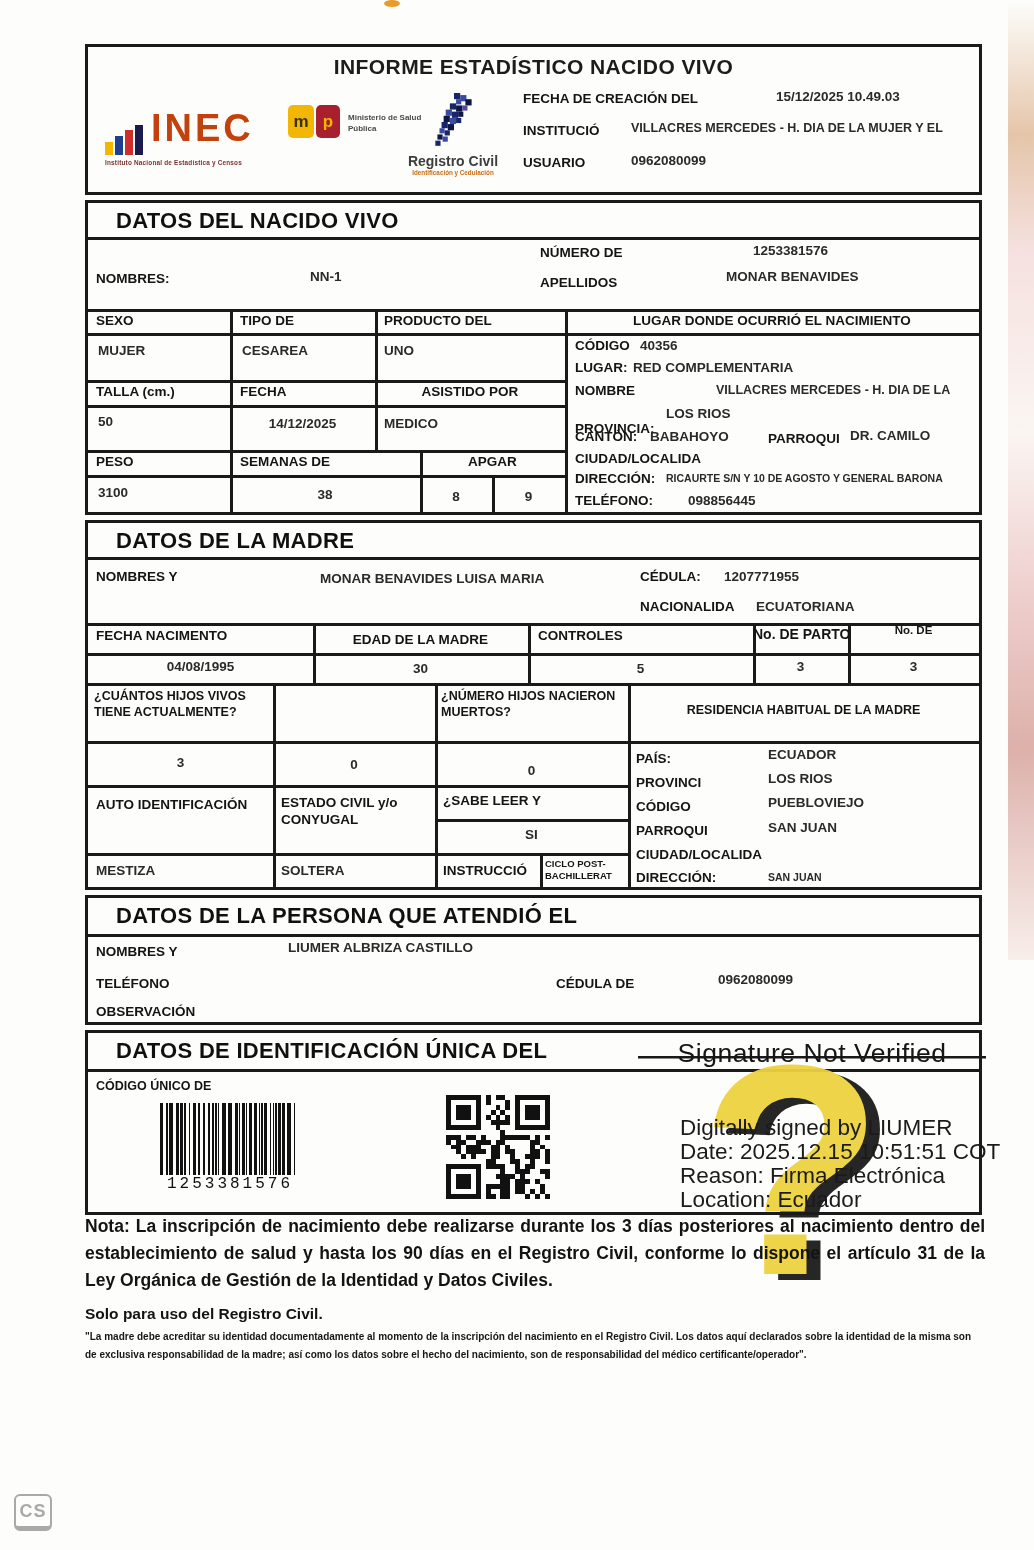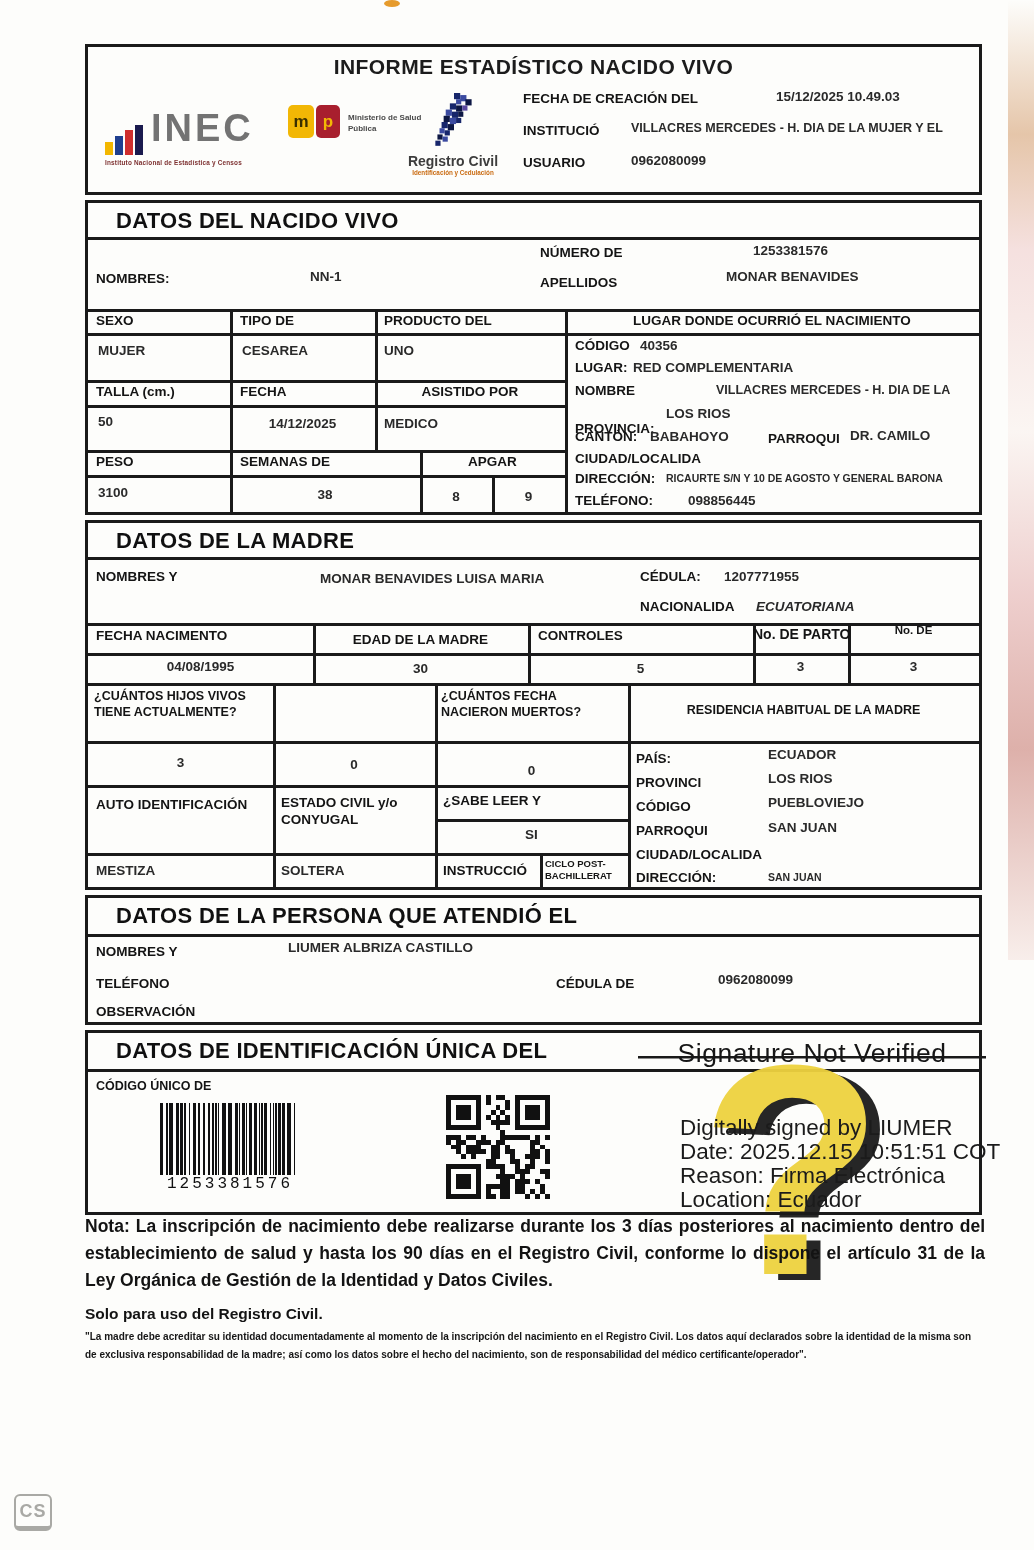--- a/index.html
+++ b/index.html
@@ -35,21 +35,21 @@
   <div class="box" style="left:85px;top:44px;width:891px;height:145px;">
     <div class="title">INFORME ESTADÍSTICO NACIDO VIVO</div>
 
     <div style="position:absolute;left:15px;top:52px;width:170px;height:72px;">
       <div style="position:absolute;left:2px;top:26px;display:flex;align-items:flex-end;gap:2px;">
         <span style="display:block;width:8px;height:13px;background:#f3b700;"></span>
         <span style="display:block;width:8px;height:19px;background:#1f3f8f;"></span>
         <span style="display:block;width:8px;height:25px;background:#cf2e2e;"></span>
         <span style="display:block;width:8px;height:30px;background:#1a1a4e;"></span>
       </div>
-      <span style="position:absolute;left:48px;top:8px;font-size:38px;font-weight:900;letter-spacing:3px;color:#737373;">INEC</span>
+      <span style="position:absolute;left:48px;top:8px;font-size:38px;font-weight:900;letter-spacing:3px;color:#c2410c;">INEC</span>
       <span style="position:absolute;left:2px;top:60px;font-size:6.4px;font-weight:700;color:#7d3030;letter-spacing:.2px;filter:blur(.3px);white-space:nowrap;">Instituto Nacional de Estadística y Censos</span>
     </div>
 
     <div style="position:absolute;left:200px;top:58px;width:150px;height:46px;">
       <span style="position:absolute;left:0;top:0;width:26px;height:33px;background:#f2b705;border-radius:5px;color:#3a2f00;font-weight:900;font-size:17px;text-align:center;line-height:33px;">m</span>
       <span style="position:absolute;left:28px;top:0;width:24px;height:33px;background:#a81f2e;border-radius:5px;color:#f2b705;font-weight:900;font-size:17px;text-align:center;line-height:33px;">p</span>
       <span class="logoTxt" style="left:60px;top:7px;width:78px;font-size:8px;font-weight:700;line-height:1.4;filter:blur(.3px);">Ministerio de Salud Pública</span>
     </div>
 
     <div style="position:absolute;left:310px;top:44px;width:110px;height:90px;">
@@ -157,21 +157,21 @@
 
   <div class="box" style="left:85px;top:520px;width:891px;height:364px;">
     <span class="sect" style="left:28px;top:5px;">DATOS DE LA MADRE</span>
     <div class="hl" style="left:0;right:0;top:34px;"></div>
 
     <span class="lbl" style="left:8px;top:46px;">NOMBRES Y</span>
     <span class="val" style="left:232px;top:48px;">MONAR BENAVIDES LUISA MARIA</span>
     <span class="lbl" style="left:552px;top:46px;">CÉDULA:</span>
     <span class="val" style="left:636px;top:46px;">1207771955</span>
     <span class="lbl" style="left:552px;top:76px;">NACIONALIDA</span>
-    <span class="val" style="left:668px;top:76px;font-style:italic;">ECUATORIANA</span>
+    <span class="val" style="left:668px;top:76px;">ECUATORIANA</span>
 
     <div class="hl" style="left:0;right:0;top:100px;"></div>
     <div class="hl" style="left:0;right:0;top:130px;"></div>
     <div class="hl" style="left:0;right:0;top:160px;"></div>
     <div class="vl" style="left:225px;top:100px;height:60px;"></div>
     <div class="vl" style="left:440px;top:100px;height:60px;"></div>
     <div class="vl" style="left:665px;top:100px;height:60px;"></div>
     <div class="vl" style="left:760px;top:100px;height:60px;"></div>
 
     <span class="lbl" style="left:8px;top:105px;">FECHA NACIMENTO</span>
@@ -189,21 +189,21 @@
     <div class="vl" style="left:185px;top:160px;height:204px;"></div>
     <div class="vl" style="left:347px;top:160px;height:204px;"></div>
     <div class="vl" style="left:540px;top:160px;height:204px;"></div>
     <div class="hl" style="left:0;right:0;top:218px;"></div>
     <div class="hl" style="left:0;width:540px;top:262px;"></div>
     <div class="hl" style="left:347px;width:193px;top:296px;"></div>
     <div class="hl" style="left:0;width:540px;top:330px;"></div>
     <div class="vl" style="left:452px;top:330px;height:34px;"></div>
 
     <span class="lbl wrap" style="left:6px;width:172px;top:166px;font-size:12.5px;">¿CUÁNTOS HIJOS VIVOS TIENE ACTUALMENTE?</span>
-    <span class="lbl wrap" style="left:353px;width:175px;top:166px;font-size:12.5px;">¿CUÁNTOS FECHA NACIERON MUERTOS?</span>
+    <span class="lbl wrap" style="left:353px;width:175px;top:166px;font-size:12.5px;">¿NÚMERO HIJOS NACIERON MUERTOS?</span>
     <span class="lbl ctr" style="left:540px;width:351px;top:180px;font-size:12.5px;">RESIDENCIA HABITUAL DE LA MADRE</span>
 
     <span class="val ctr" style="left:0;width:185px;top:232px;">3</span>
     <span class="val ctr" style="left:185px;width:162px;top:234px;">0</span>
     <span class="val ctr" style="left:347px;width:193px;top:240px;">0</span>
 
     <span class="lbl" style="left:8px;top:274px;">AUTO IDENTIFICACIÓN</span>
     <span class="lbl wrap" style="left:193px;width:130px;top:272px;">ESTADO CIVIL y/o CONYUGAL</span>
     <span class="lbl" style="left:355px;top:270px;">¿SABE LEER Y</span>
     <span class="val ctr" style="left:347px;width:193px;top:304px;">SI</span>

